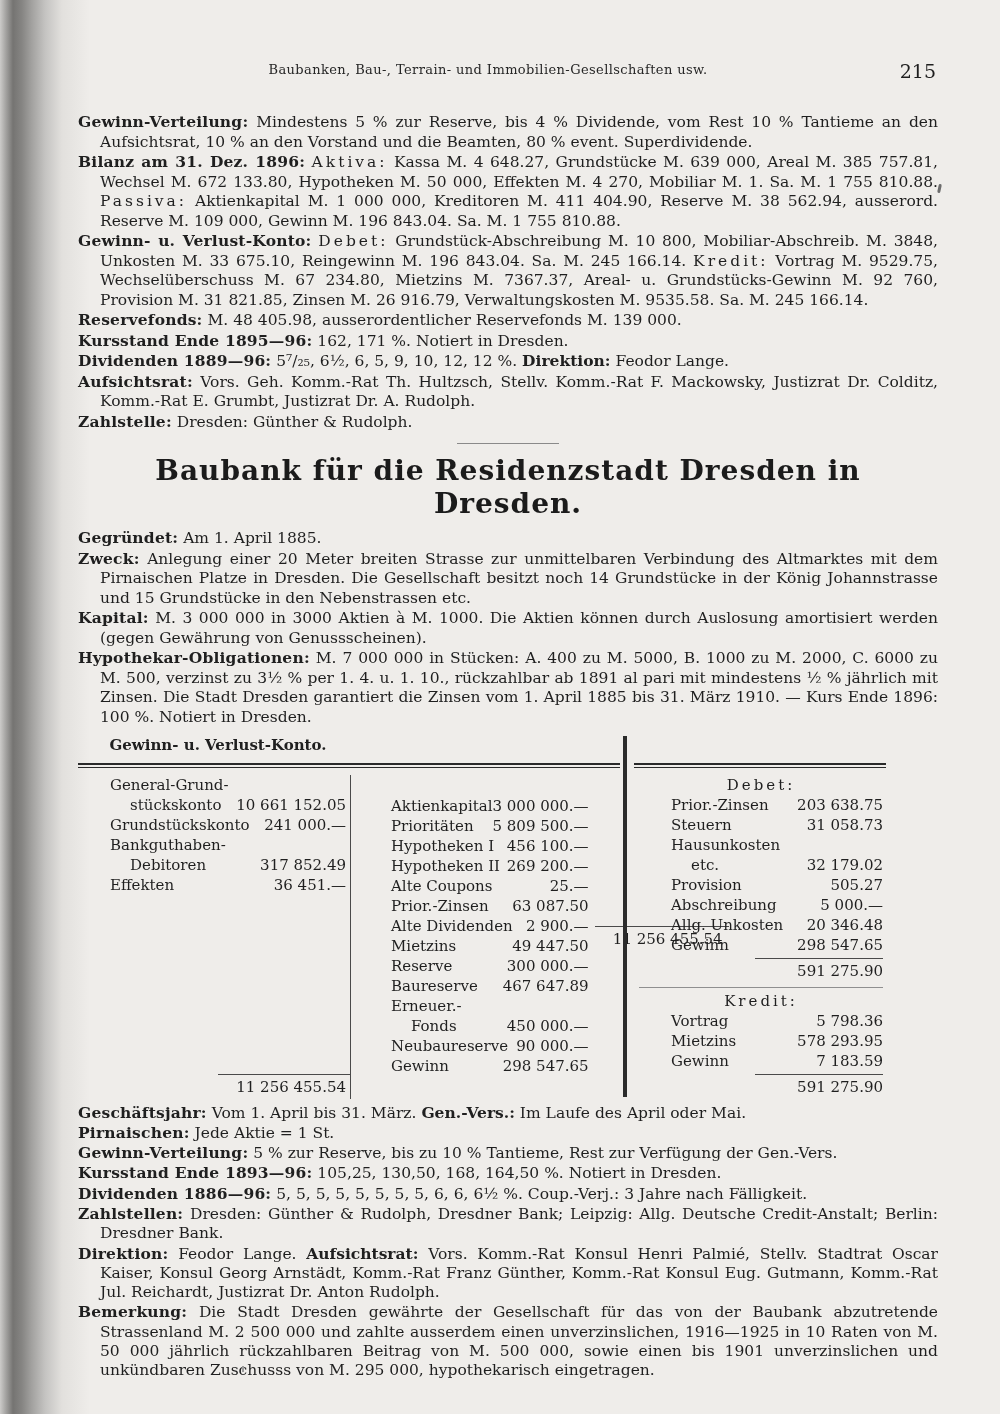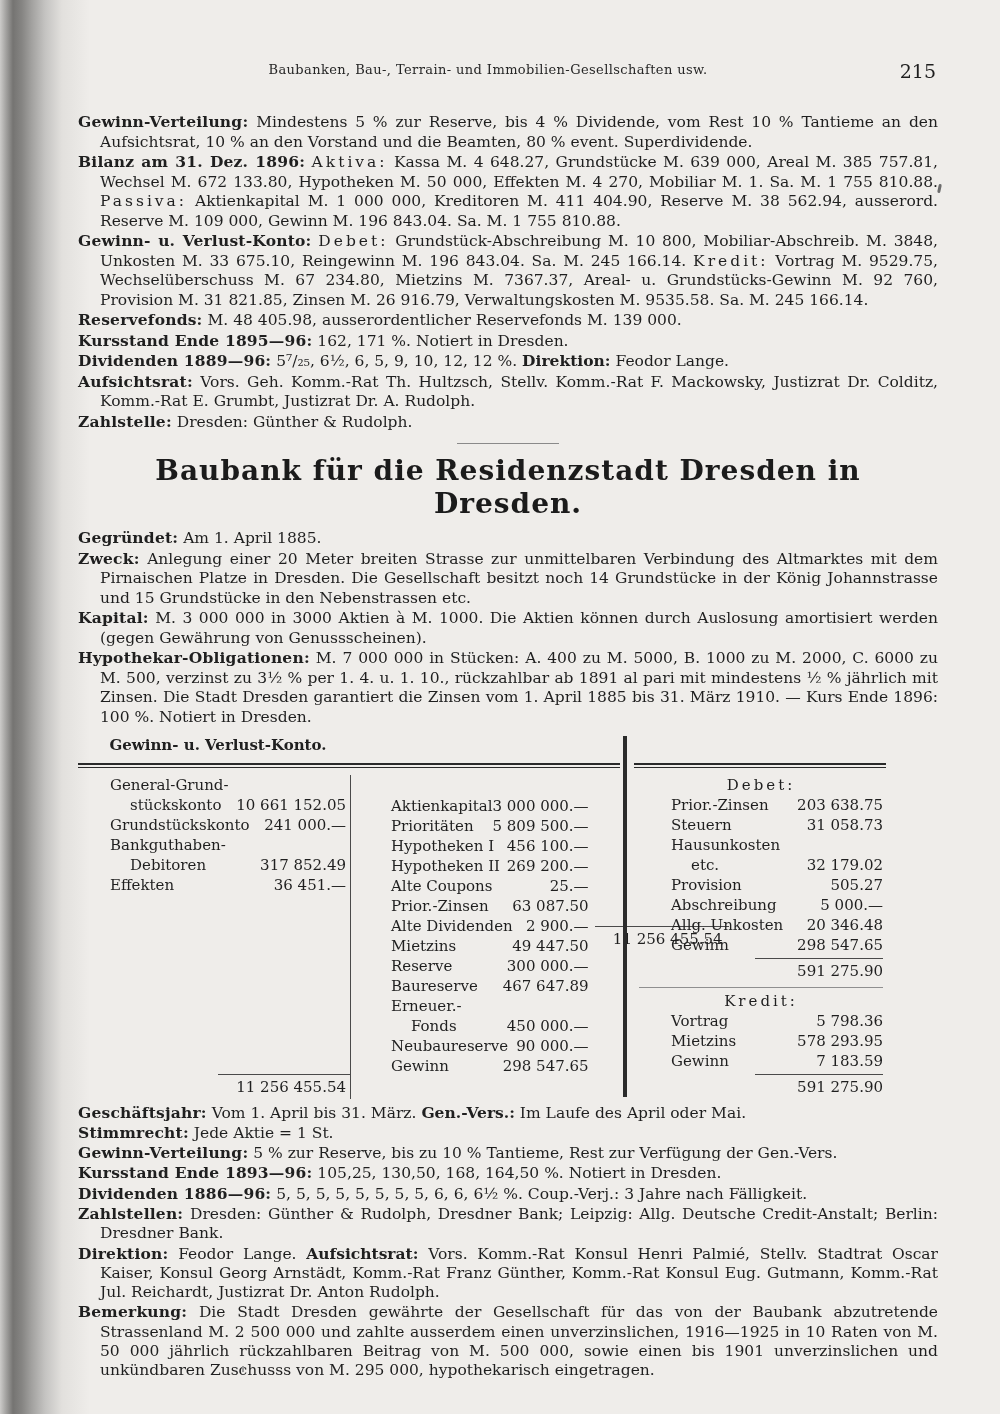--- a/index.html
+++ b/index.html
@@ -326,21 +326,21 @@
           </div>
       </div>
 
     </div>
   </div>
 
   <div class="paras bottom">
 
       <p class="para"><b class="plabel">Geschäftsjahr:</b><span class="ptext"><span> Vom 1. April bis 31. März. </span><span class="seg-b">Gen.-Vers.:</span><span> Im Laufe des April oder Mai.</span></span></p>
 
-      <p class="para"><b class="plabel">Stimmrecht:</b><span class="ptext"><span> Jede Aktie = 1 St.</span></span></p>
+      <p class="para"><b class="plabel">Pirnaischen:</b><span class="ptext"><span> Jede Aktie = 1 St.</span></span></p>
 
       <p class="para"><b class="plabel">Gewinn-Verteilung:</b><span class="ptext"><span> 5 % zur Reserve, bis zu 10 % Tantieme, Rest zur Verfügung der Gen.-Vers.</span></span></p>
 
 
       <p class="para"><b class="plabel">Kursstand Ende 1893—96:</b><span class="ptext"><span> 105,25, 130,50, 168, 164,50 %. Notiert in Dresden.</span></span></p>
 
       <p class="para"><b class="plabel">Dividenden 1886—96:</b><span class="ptext"><span> 5, 5, 5, 5, 5, 5, 5, 5, 6, 6, 6½ %. Coup.-Verj.: 3 Jahre nach Fälligkeit.</span></span></p>
 
       <p class="para"><b class="plabel">Zahlstellen:</b><span class="ptext"><span> Dresden: Günther &amp; Rudolph, Dresdner Bank; Leipzig: Allg. Deutsche Credit-Anstalt; Berlin: Dresdner Bank.</span></span></p>
 

